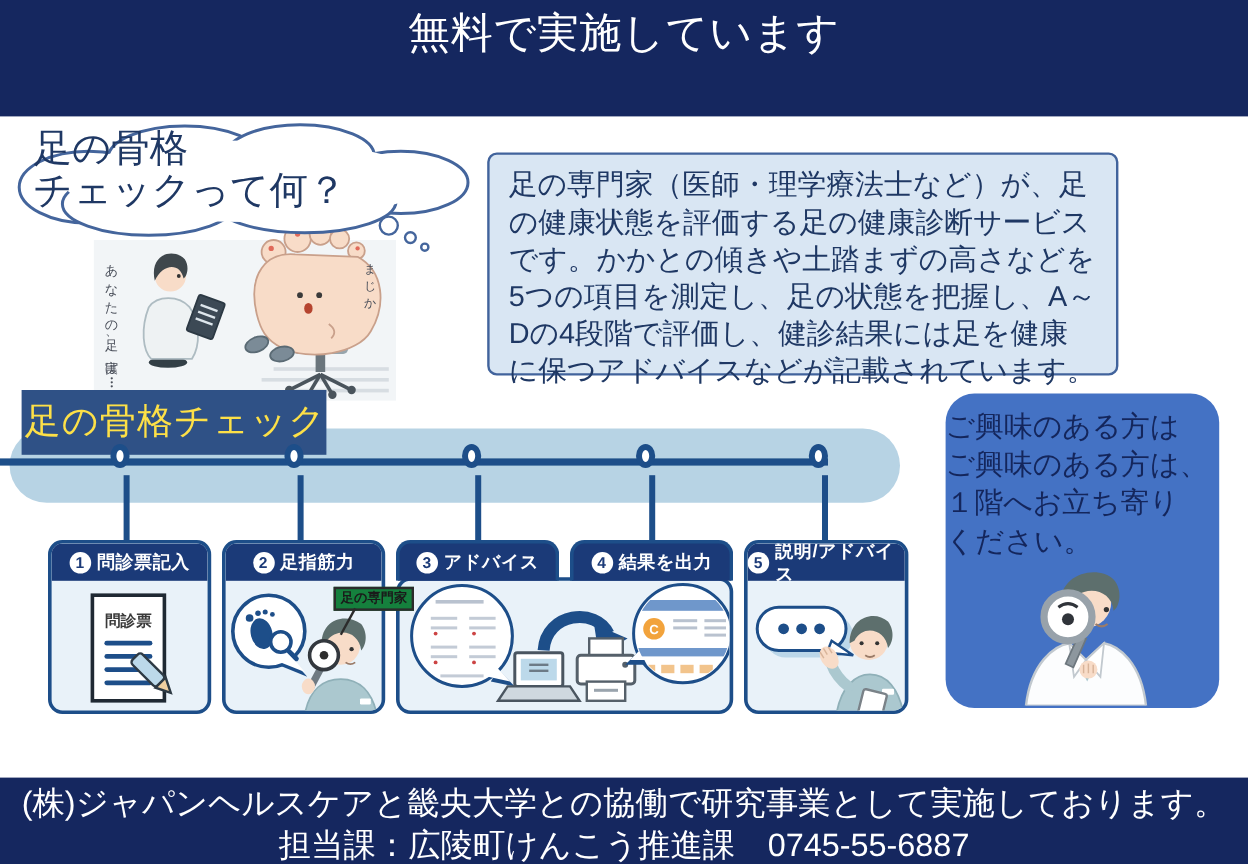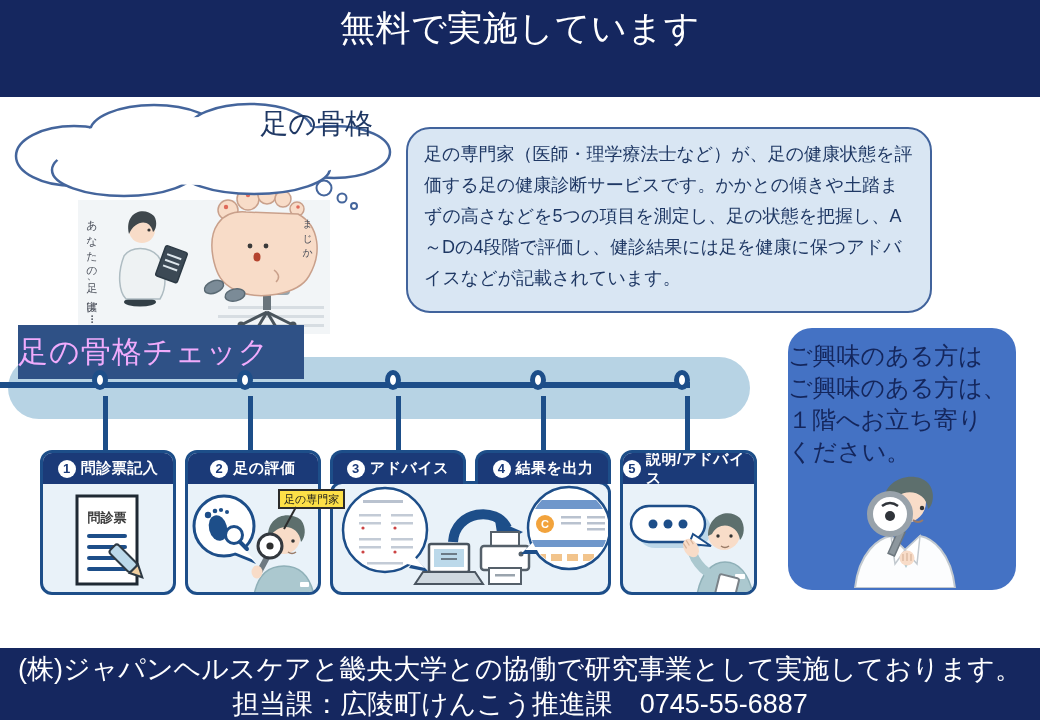--- a/index.html
+++ b/index.html
@@ -11,35 +11,35 @@
   .abs{position:absolute;}
 
   
   .band{background:#15275F;color:#fff;text-align:center;left:0;width:1040px;}
   .band-top{top:0;height:97px;padding-top:6px;}
   .band-top .bl{font-size:35px;line-height:44px;font-weight:500;letter-spacing:0.5px;}
   .band-bottom{top:648px;height:108px;padding-top:4px;}
   .band-bottom .fl{font-size:27px;line-height:35px;font-weight:400;}
 
   
-  .bubble-text{left:28px;top:106px;width:345px;text-align:right;color:#1F3864;
-    font-size:28px;line-height:35px;font-weight:500;z-index:3;}
+  .bubble-text{left:28px;top:106px;width:345px;text-align:left;color:#1F3864;
+    font-size:32px;line-height:35px;font-weight:500;z-index:3;}
 
   
   .vert-text{writing-mode:vertical-rl;text-orientation:upright;color:#4a4f5a;
     letter-spacing:3px;font-weight:500;}
 
   
   .expl{left:406px;top:127px;width:526px;height:186px;background:#D9E6F3;
-    border:2px solid #41639C;border-radius:24px;padding:10px 16px 8px 16px;
-    color:#1F3864;font-size:18px;line-height:31px;z-index:2;}
-
-  
-  .section-label{left:18px;top:325px;width:286px;height:54px;background:#2F5186;
-    color:#f0abfc;font-size:30px;line-height:54px;text-align:left;z-index:3;letter-spacing:1px;}
+    border:2px solid #41639C;border-radius:8px;padding:10px 16px 8px 16px;
+    color:#1F3864;font-size:24px;line-height:31px;z-index:2;}
+
+  
+  .section-label{left:18px;top:325px;width:254px;height:54px;background:#2F5186;
+    color:#fde047;font-size:30px;line-height:54px;text-align:right;z-index:3;letter-spacing:1px;}
 
   
   .pill{left:8px;top:357px;width:742px;height:62px;background:#B7D3E4;border-radius:31px;z-index:1;}
   .tl-line{left:0;top:382px;width:690px;height:6px;background:#1D4E89;z-index:2;}
   .node{width:16px;height:20px;background:#fff;border:5px solid #1D4E89;border-radius:50%;
     top:370px;z-index:3;}
   .connector{width:5px;top:396px;height:56px;background:#1D4E89;z-index:2;}
 
   
   .card{top:450px;height:145px;border:3px solid #1D4E89;border-radius:12px;
@@ -47,22 +47,22 @@
   .card-head{height:31px;background:#1B3A78;color:#fff;display:flex;align-items:center;
     justify-content:center;gap:5px;font-size:15px;font-weight:bold;letter-spacing:0.5px;}
   .num-disc{display:inline-block;width:18px;height:18px;border-radius:50%;background:#fff;
     color:#1B3A78;font-size:13px;line-height:18px;text-align:center;font-weight:bold;flex:0 0 18px;}
   .tab-head{top:450px;height:34px;background:#1B3A78;border:3px solid #1D4E89;border-bottom:none;
     border-radius:12px 12px 0 0;color:#fff;display:flex;align-items:center;justify-content:center;
     gap:5px;font-size:15px;font-weight:bold;z-index:4;letter-spacing:0.5px;}
   .wide-body{left:330px;top:481px;width:281px;height:114px;border:3px solid #1D4E89;
     border-radius:12px;background:#E9F2F9;z-index:2;overflow:hidden;}
 
-  .expert-tag{left:278px;top:489px;z-index:5;background:#fde047;border:2px solid #2b2b2b;
-    color:#1a1a1a;font-size:11px;font-weight:normal;padding:0 4px;line-height:16px;}
+  .expert-tag{left:278px;top:489px;z-index:5;background:#15803d;border:2px solid #2b2b2b;
+    color:#1a1a1a;font-size:11px;font-weight:bold;padding:0 4px;line-height:16px;}
 
   
   .cta{left:788px;top:328px;width:228px;height:262px;background:#4472C4;border-radius:24px;z-index:2;}
   .cta-text{position:absolute;left:0;top:12px;width:228px;text-align:left;color:#14265C;
     font-size:24px;line-height:32px;font-weight:500;}
 </style>
 </head>
 <body>
 
 <div class="stage">
@@ -82,20 +82,21 @@
     </g>
     <ellipse cx="202" cy="55" rx="152" ry="34" fill="#ffffff"></ellipse>
     <g stroke="#44659C" stroke-width="2" fill="#ffffff">
       <circle cx="322" cy="92" r="7.5"></circle>
       <circle cx="340" cy="102" r="4.5"></circle>
       <circle cx="352" cy="110" r="3"></circle>
     </g>
   </svg>
   <div class="abs bubble-text">
     <div>足の骨格</div>
+    <div>チェックって何？</div>
   </div>
 
   <svg class="abs" style="left:78px;top:184px;z-index:1;" width="252" height="150" viewBox="0 0 252 150">
     <rect x="0" y="16" width="252" height="134" fill="#F2F5F7"></rect>
 
     <g fill="#D7DDE2">
       <rect x="150" y="122" width="96" height="3"></rect>
       <rect x="140" y="131" width="106" height="3"></rect>
       <rect x="160" y="140" width="86" height="3"></rect>
     </g>
@@ -192,21 +193,21 @@
       <g transform="translate(88,82) rotate(-45)">
         <rect x="-6" y="-26" width="12" height="30" rx="3" fill="#BCD9EA" stroke="#2E3A44" stroke-width="2"></rect>
         <polygon points="-6,4 6,4 0,16" fill="#F0CFA0" stroke="#2E3A44" stroke-width="2"></polygon>
       </g>
     </svg>
   </div>
 
   <div class="abs card" style="left:185px;width:136px;">
     <div class="card-head">
       <span class="num-disc">2</span>
-      <span>足の評価</span>
+      <span>足指筋力</span>
     </div>
     <svg width="130" height="111" viewBox="0 0 130 111">
       <circle cx="36" cy="42" r="30" fill="#fff" stroke="#1D4E89" stroke-width="3"></circle>
       <polygon points="54,64 68,80 46,71" fill="#1D4E89"></polygon>
       <polygon points="53,61 66,76 46,68" fill="#fff"></polygon>
       <g fill="#1D4E89">
         <ellipse cx="30" cy="44" rx="9" ry="13" transform="rotate(-14 30 44)"></ellipse>
         <circle cx="20" cy="31" r="3.2"></circle>
         <circle cx="27" cy="27" r="2.3"></circle>
         <circle cx="33" cy="26" r="2.1"></circle>

